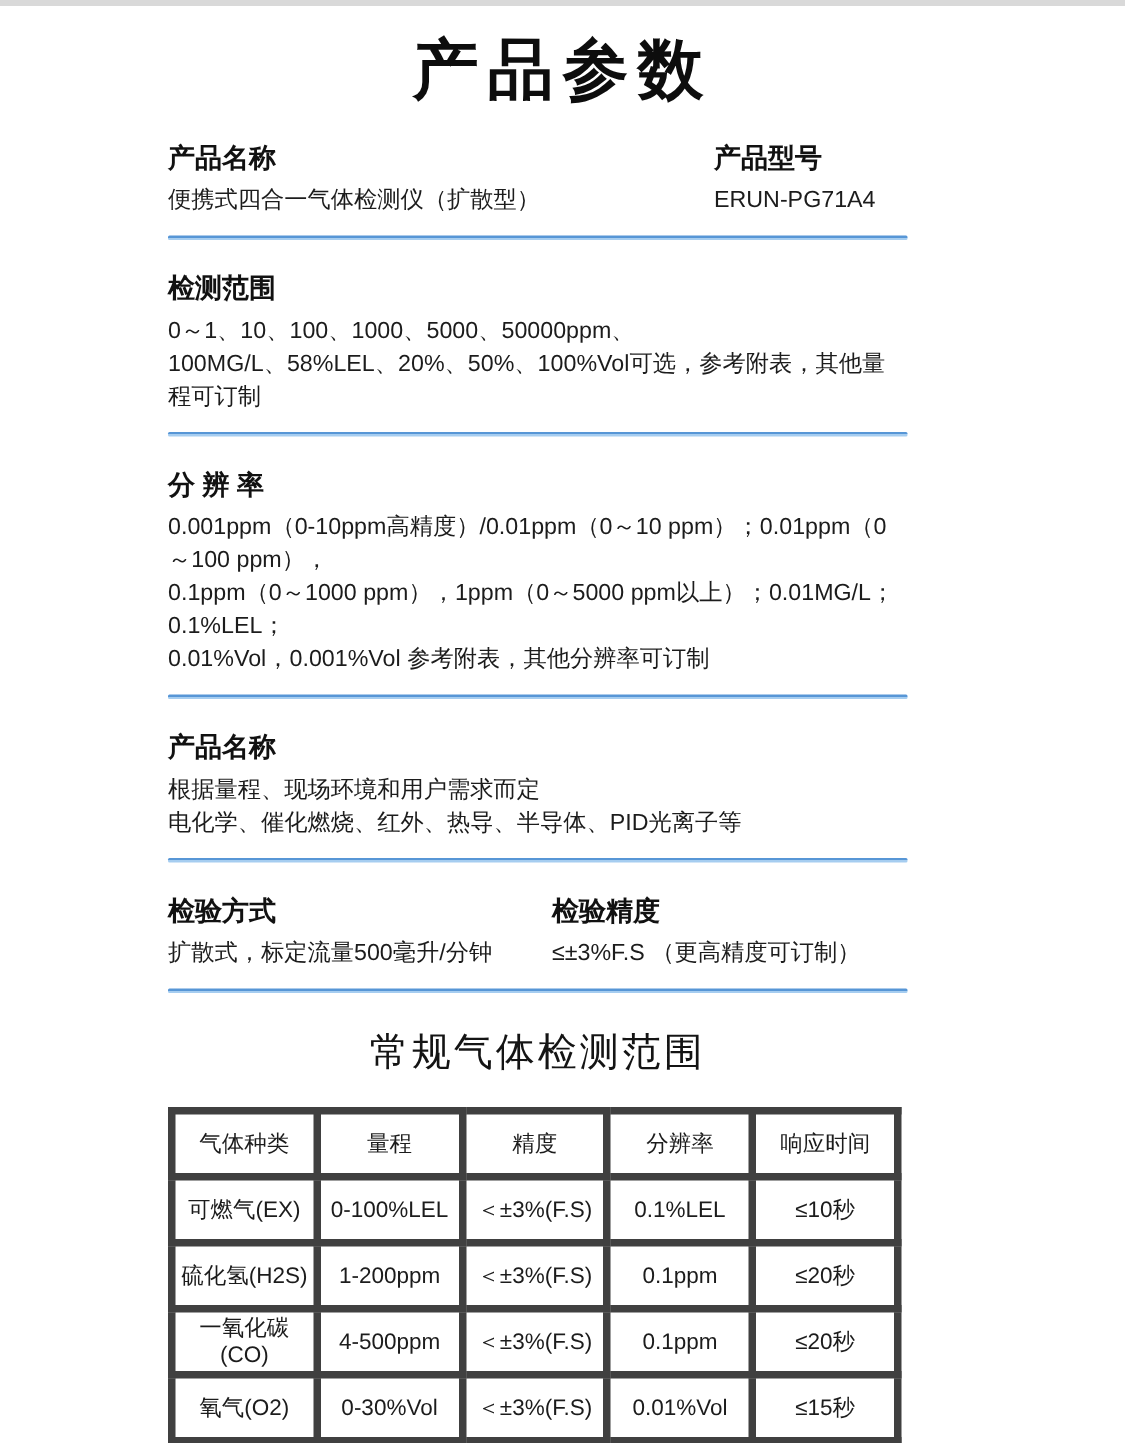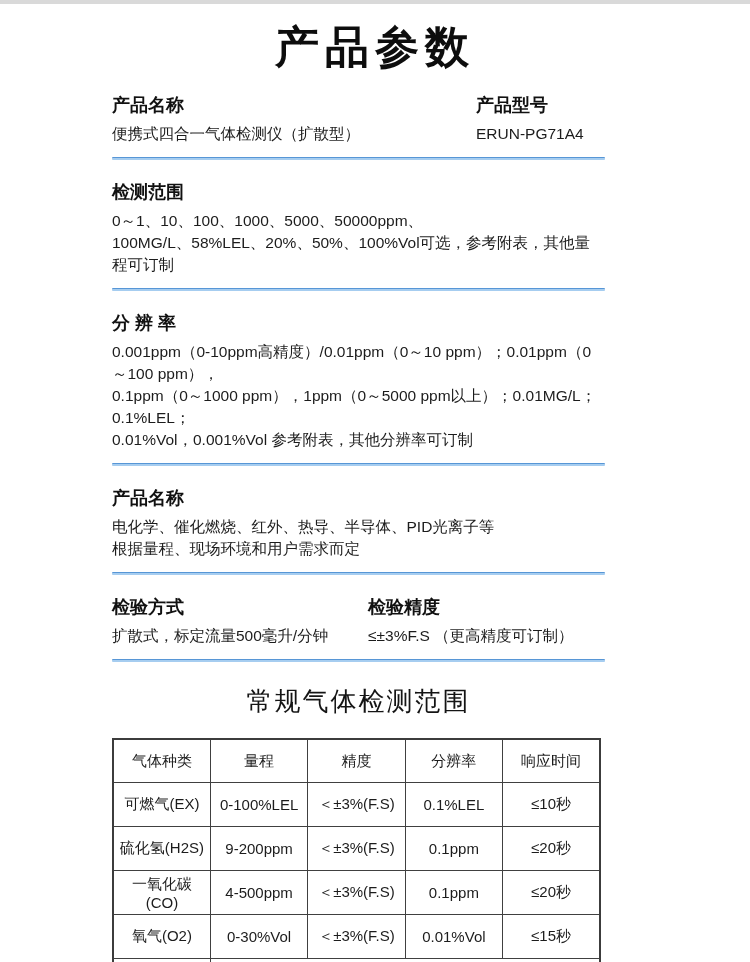--- a/index.html
+++ b/index.html
@@ -62,21 +62,21 @@
     color: #141414;
   }
   .gas-table {
     margin-top: 19px;
     width: 489px;
     border-collapse: collapse;
     table-layout: fixed;
     border: 2px solid #3c3c3c;
   }
   .gas-table th, .gas-table td {
-    border: 1px solid #404040;
+    border: 5px solid #404040;
     height: 44px;
     text-align: center;
     vertical-align: middle;
     font-size: 15px;
     font-weight: 400;
     color: #1c1c1c;
     padding: 0 2px;
   }
   .gas-table td.cell-left {
     text-align: left;
@@ -119,22 +119,22 @@
       <span class="line">0.001ppm（0-10ppm高精度）/0.01ppm（0～10 ppm）；0.01ppm（0～100 ppm），</span>
       <span class="line">0.1ppm（0～1000 ppm），1ppm（0～5000 ppm以上）；0.01MG/L；0.1%LEL；</span>
       <span class="line">0.01%Vol，0.001%Vol 参考附表，其他分辨率可订制</span>
     </div>
   </div>
   <div class="divider"></div>
 
   <div class="section">
     <div class="sec-heading">产品名称</div>
     <div class="sec-body">
+      <span class="line">根据量程、现场环境和用户需求而定</span>
       <span class="line">电化学、催化燃烧、红外、热导、半导体、PID光离子等</span>
-      <span class="line">根据量程、现场环境和用户需求而定</span>
     </div>
   </div>
   <div class="divider"></div>
 
   <div class="section two-col">
     <div class="col-left">
       <div class="sec-heading">检验方式</div>
       <div class="sec-body">扩散式，标定流量500毫升/分钟</div>
     </div>
     <div class="col-right">
@@ -159,21 +159,21 @@
     <tbody>
       <tr>
         <td>可燃气(EX)</td>
         <td>0-100%LEL</td>
         <td>＜±3%(F.S)</td>
         <td>0.1%LEL</td>
         <td>≤10秒</td>
       </tr>
       <tr>
         <td>硫化氢(H2S)</td>
-        <td>9-200ppm</td>
+        <td>1-200ppm</td>
         <td>＜±3%(F.S)</td>
         <td>0.1ppm</td>
         <td>≤20秒</td>
       </tr>
       <tr>
         <td>一氧化碳(CO)</td>
         <td>4-500ppm</td>
         <td>＜±3%(F.S)</td>
         <td>0.1ppm</td>
         <td>≤20秒</td>

